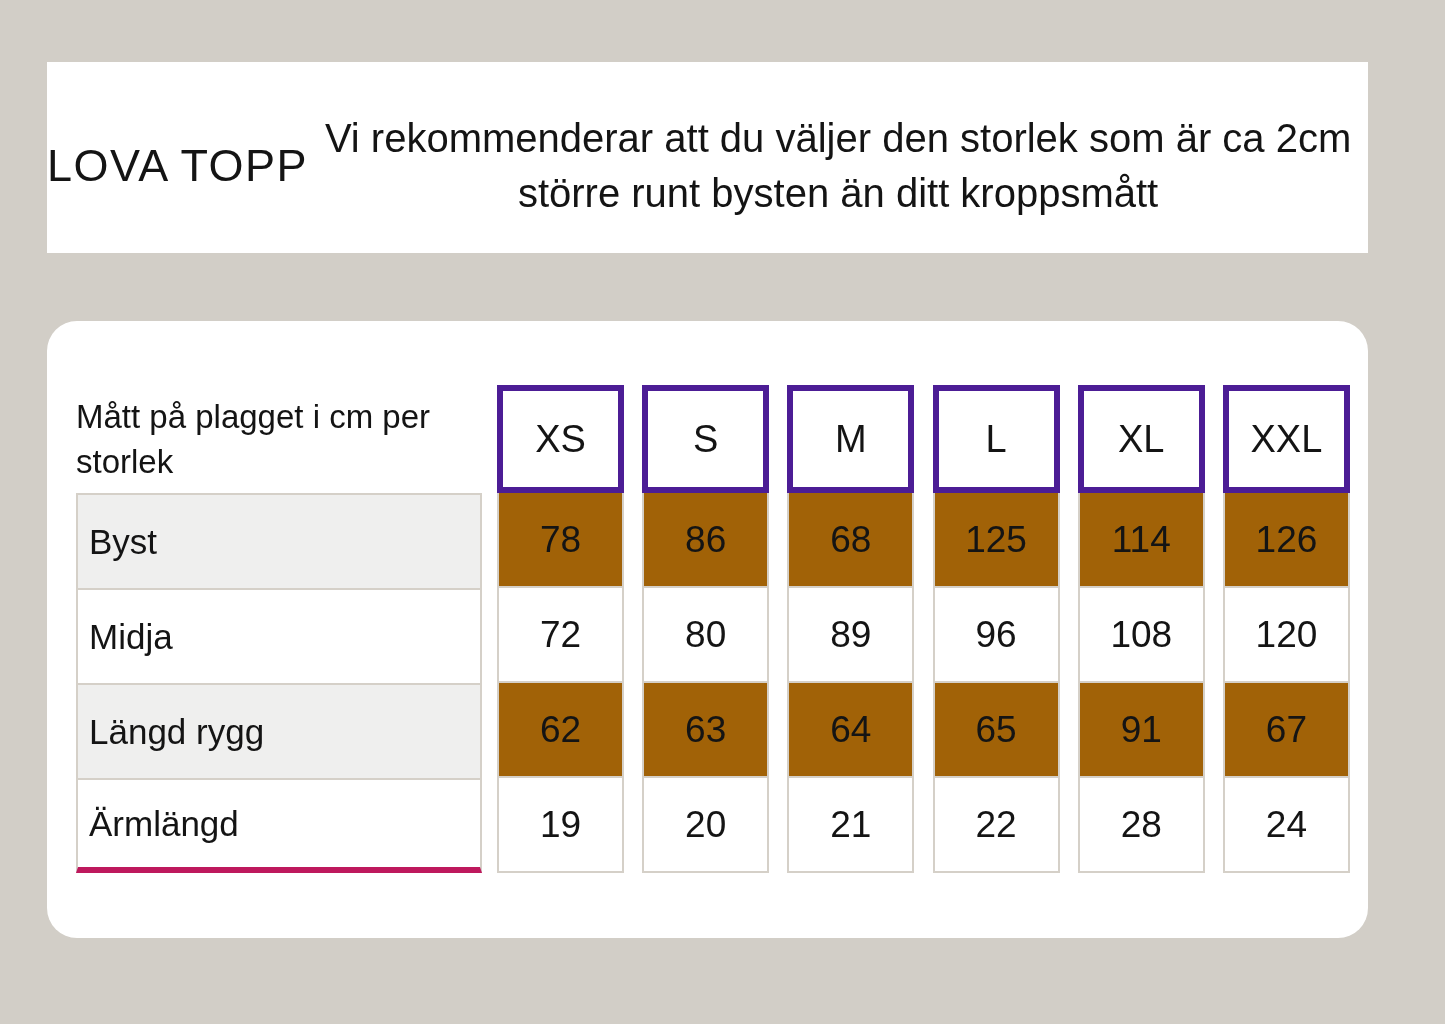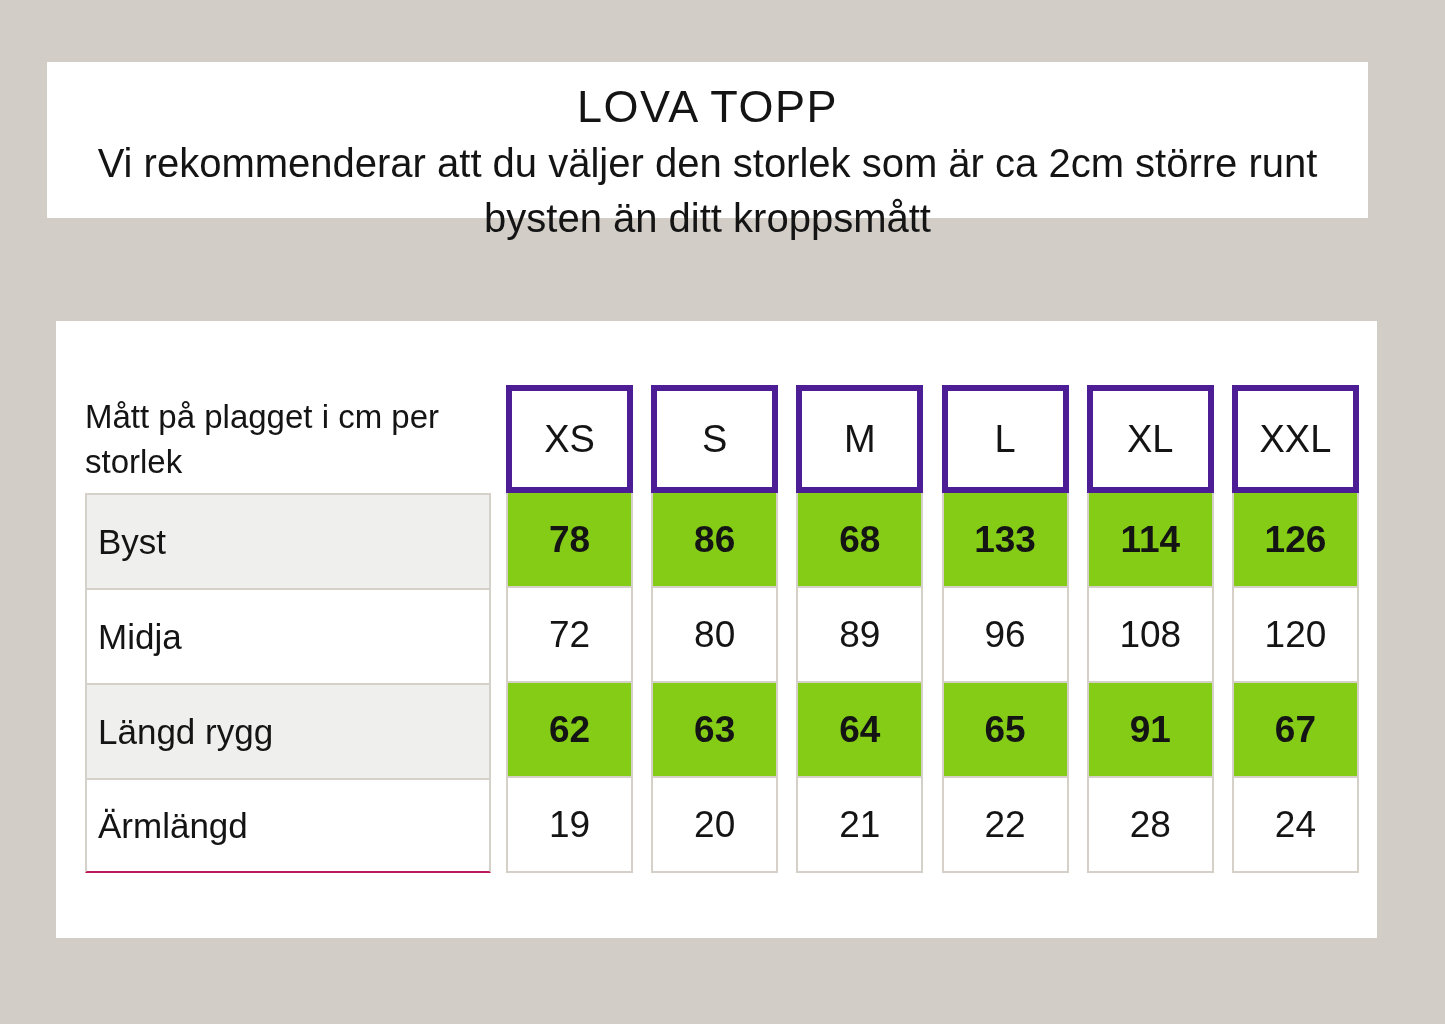--- a/index.html
+++ b/index.html
@@ -20,25 +20,25 @@
     width: 1445px;
     height: 1024px;
   }
 
   
   .header-card {
     position: absolute;
     left: 47px;
     top: 62px;
     width: 1321px;
-    height: 156px;
+    height: 191px;
     background: #ffffff;
     box-sizing: border-box;
     display: flex;
-    flex-direction: column;
+    flex-direction: row;
     align-items: center;
     justify-content: flex-start;
     padding-top: 16px;
   }
 
   .title {
     font-size: 45px;
     font-weight: 300;
     letter-spacing: 1.5px;
     line-height: 58px;
@@ -50,26 +50,27 @@
     font-size: 40px;
     font-weight: 300;
     line-height: 55px;
     text-align: center;
     max-width: 1230px;
   }
 
   
   .table-card {
     position: absolute;
-    left: 56px;
+    left: 47px;
     top: 321px;
     width: 1321px;
     height: 617px;
     background: #ffffff;
     box-sizing: border-box;
+    border-radius: 30px;
   }
 
   .table-wrap {
     position: absolute;
     left: 29px;
     top: 64px;
     width: 1274px;
     height: 491px;
   }
 
@@ -100,21 +101,21 @@
     height: 95px;
     box-sizing: border-box;
     border: 2px solid #d5d0c8;
     border-bottom: none;
     display: flex;
     align-items: center;
     padding-left: 11px;
     font-size: 35px;
     font-weight: 400;
   }
-  .label-cell.last { border-bottom: 2px solid #be185d; }
+  .label-cell.last { border-bottom: 6px solid #be185d; }
   .label-cell.shaded { background: #efefee; }
 
   
   .size-cols {
     position: absolute;
     left: 421px;
     top: 0;
     width: 853px;
     height: 491px;
     display: flex;
@@ -143,21 +144,21 @@
     height: 95px;
     box-sizing: border-box;
     border: 2px solid #d5d0c8;
     border-top: none;
     display: flex;
     align-items: center;
     justify-content: center;
     font-size: 37px;
     font-weight: 400;
   }
-  .size-cell.shaded { background: #84cc16; font-weight: bold; }
+  .size-cell.shaded { background: #a16207; }
 </style>
 </head>
 <body>
 
 <div class="page">
 
   <div class="header-card">
     <div class="title">LOVA TOPP</div>
     <div class="subtitle">Vi rekommenderar att du väljer den storlek som är ca 2cm större runt bysten än ditt kroppsmått</div>
   </div>
@@ -196,21 +197,21 @@
         <div class="size-col">
           <div class="size-head">M</div>
           <div class="size-cell shaded">68</div>
           <div class="size-cell">89</div>
           <div class="size-cell shaded">64</div>
           <div class="size-cell">21</div>
         </div>
 
         <div class="size-col">
           <div class="size-head">L</div>
-          <div class="size-cell shaded">133</div>
+          <div class="size-cell shaded">125</div>
           <div class="size-cell">96</div>
           <div class="size-cell shaded">65</div>
           <div class="size-cell">22</div>
         </div>
 
         <div class="size-col">
           <div class="size-head">XL</div>
           <div class="size-cell shaded">114</div>
           <div class="size-cell">108</div>
           <div class="size-cell shaded">91</div>

